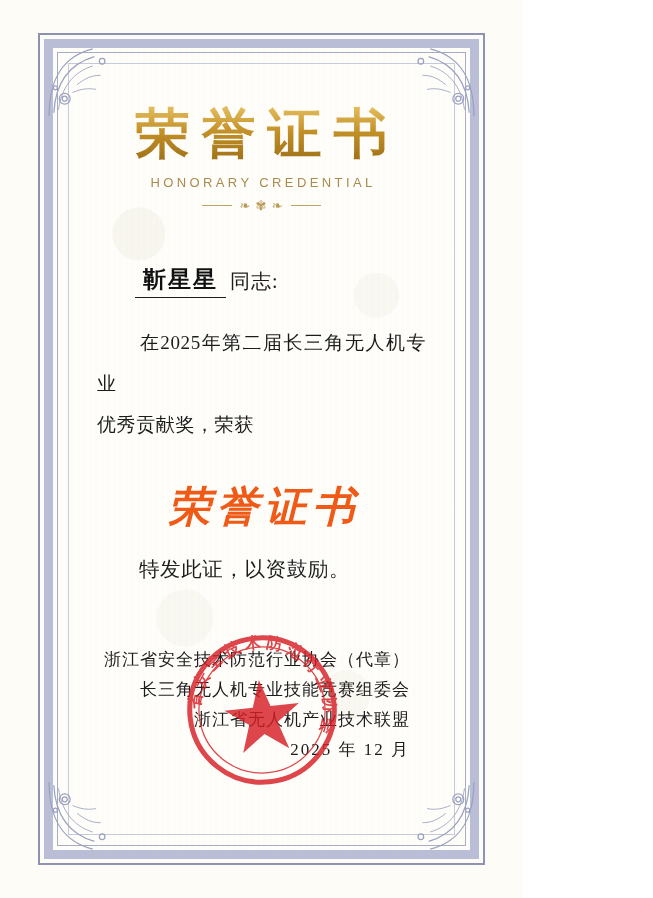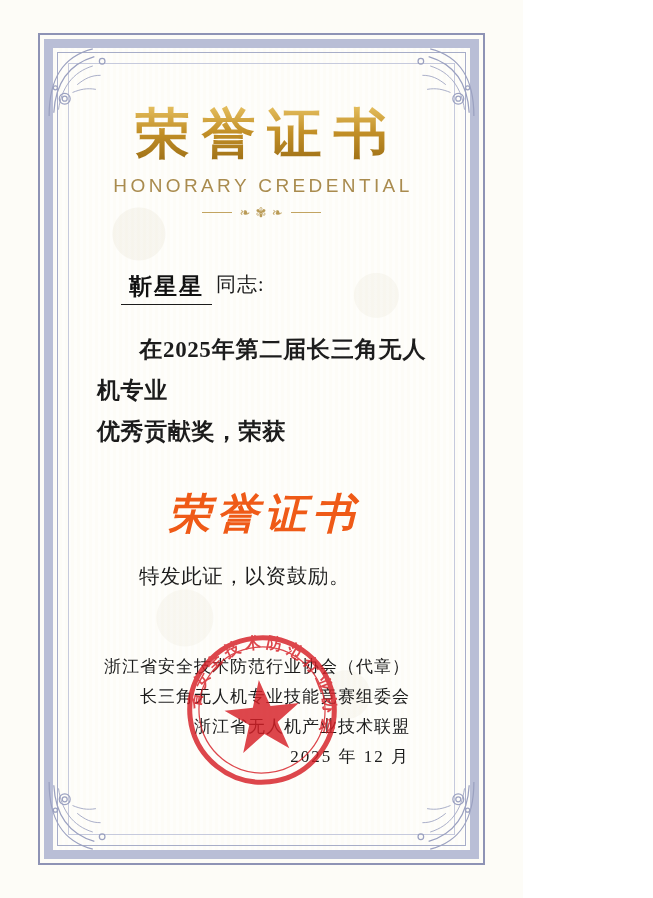--- a/index.html
+++ b/index.html
@@ -114,21 +114,21 @@
     background-clip: text;
     -webkit-text-fill-color: transparent;
     text-indent: 12px;
     line-height: 1.1;
   }
 
   .subtitle {
     text-align: center;
     margin-top: 12px;
     font-family: "Liberation Sans", sans-serif;
-    font-size: 19px;
+    font-size: 13px;
     letter-spacing: 3.4px;
     color: #a98b4e;
     text-indent: 3px;
   }
 
   .ornament {
     display: flex;
     align-items: center;
     justify-content: center;
     margin-top: 9px;
@@ -147,46 +147,45 @@
   }
 
   .body {
     margin-top: 52px;
     padding: 0 22px;
     color: #1c1c1c;
   }
 
   .salutation {
     display: flex;
-    align-items: flex-start;
+    align-items: center;
     font-size: 21px;
-    margin-left: 24px;
+    margin-left: 38px;
   }
   .name {
     font-family: "DejaVu Serif", serif;
     font-size: 23px;
     font-weight: bold;
     letter-spacing: 2px;
     padding: 0 8px 2px 8px;
     border-bottom: 1.6px solid #1c1c1c;
     color: #111;
   }
   .salutation-suffix {
     font-size: 20px;
     margin-left: 4px;
     letter-spacing: 1px;
   }
 
   .para {
     margin-top: 24px;
-    font-size: 23px;
+    font-size: 19px;
     line-height: 41px;
     letter-spacing: 0.6px;
     text-align: justify;
-    font-weight: bold;
   }
   .para .indent { display: inline-block; width: 42px; }
 
   .award {
     margin-top: 34px;
     text-align: center;
     font-family: "DejaVu Serif", serif;
     font-size: 42px;
     font-weight: bold;
     font-style: italic;

